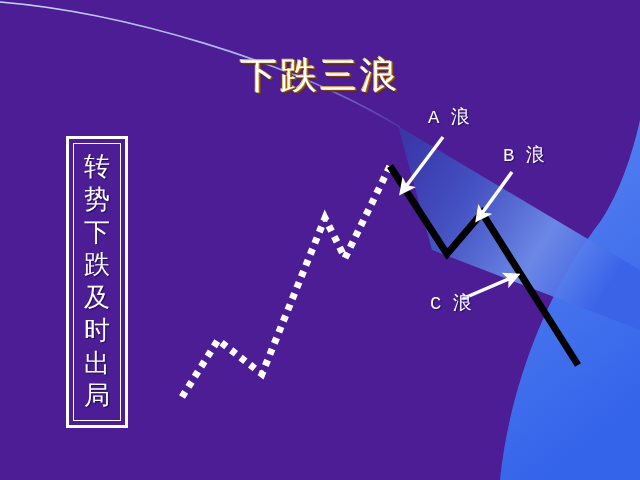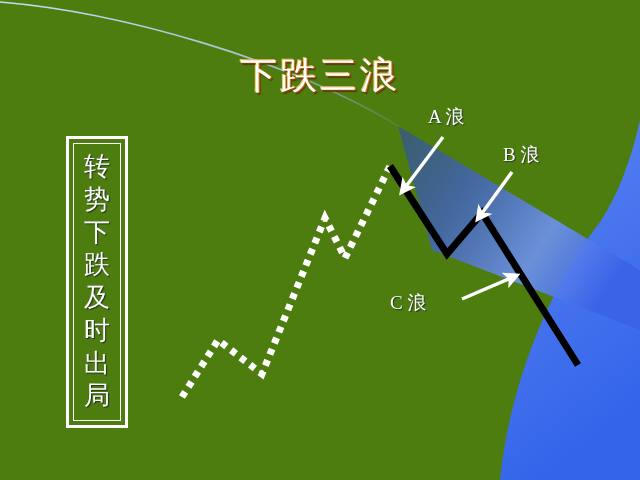--- a/index.html
+++ b/index.html
@@ -10,21 +10,21 @@
   body {
     width: 640px;
     height: 480px;
     overflow: hidden;
     font-family: "Liberation Serif", "DejaVu Serif", serif;
   }
   #stage {
     position: relative;
     width: 640px;
     height: 480px;
-    background: #4d7c0f;
+    background: #4c1d95;
     overflow: hidden;
   }
   #bg-svg, #chart-svg, #anno-svg {
     position: absolute;
     left: 0;
     top: 0;
     width: 640px;
     height: 480px;
   }
   #bg-svg { z-index: 1; }
@@ -85,26 +85,26 @@
     line-height: 1.02;
     font-family: "Liberation Serif", "DejaVu Serif", serif;
     text-shadow: 1px 1px 1px rgba(0,0,40,0.6);
   }
 
   
   .wave-label {
     color: #ffffff;
     font-size: 19px;
     white-space: nowrap;
-    font-family: Liberation Serif, serif;
+    font-family: Liberation Mono, monospace;
     text-shadow: 1px 1px 1px rgba(0,0,60,0.55);
   }
   #label-a { left: 428px; top: 104px; }
   #label-b { left: 503px; top: 142px; }
-  #label-c { left: 390px; top: 290px; }
+  #label-c { left: 430px; top: 290px; }
 </style>
 </head>
 <body>
 
 <div id="stage">
 
   <svg id="bg-svg" viewBox="0 0 640 480">
     <defs>
       <linearGradient id="wedgeGrad" x1="0" y1="0" x2="1" y2="0.55">
         <stop offset="0%" stop-color="#2b46b4" stop-opacity="0.55"></stop>

